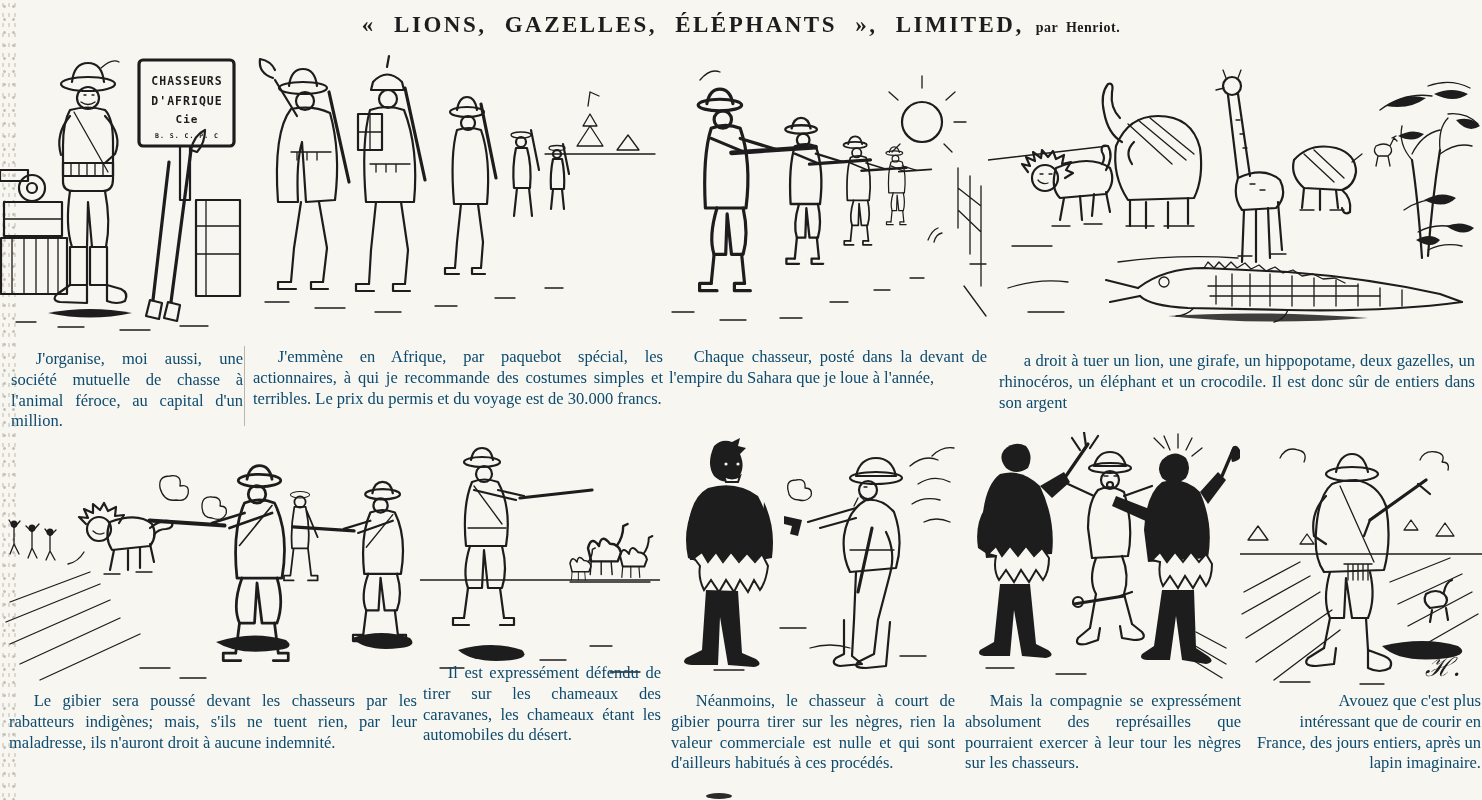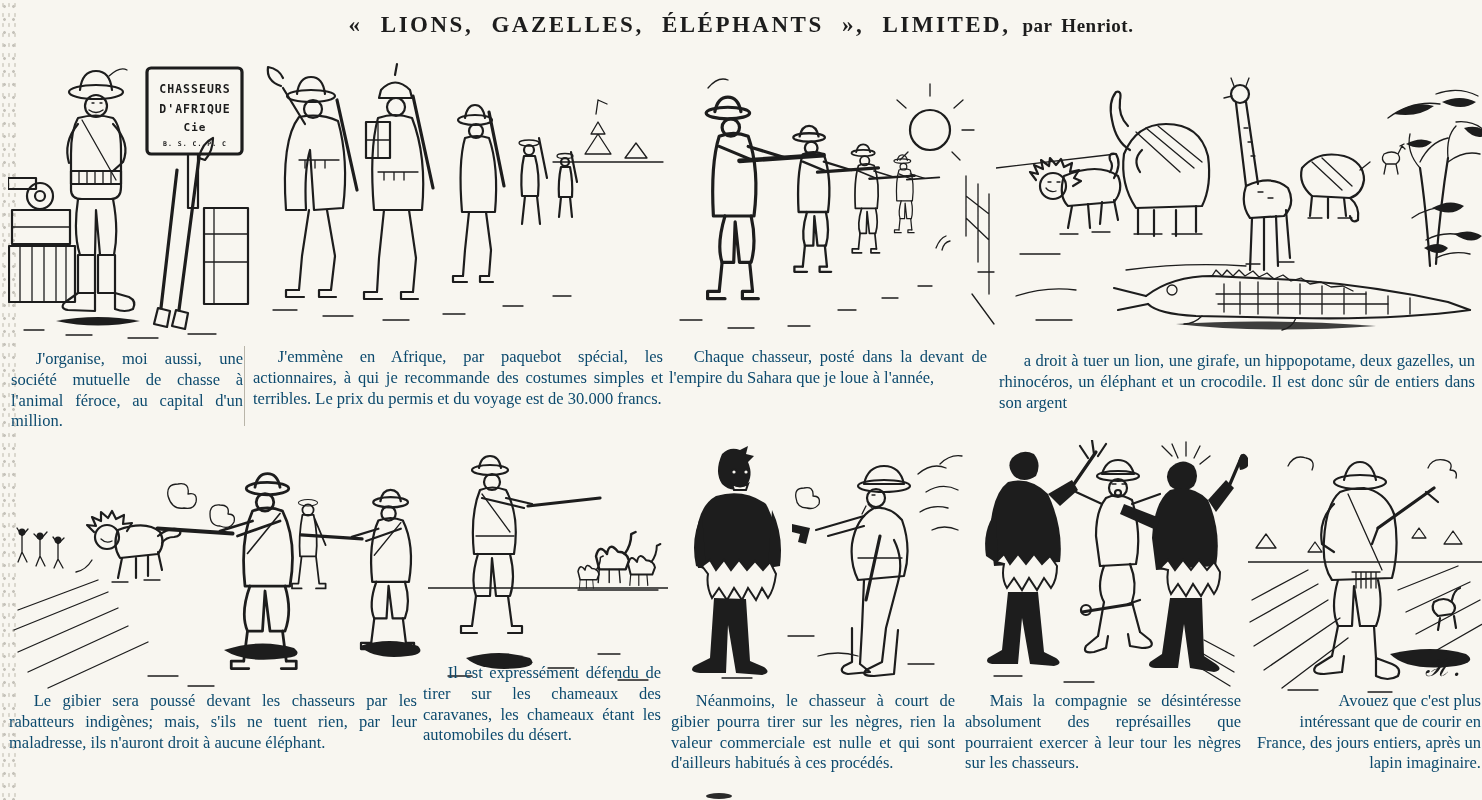--- a/index.html
+++ b/index.html
@@ -12,22 +12,22 @@
   .scan-noise{
     position:absolute;left:0;top:0;width:16px;height:100%;
     background-image:radial-gradient(#9d998e 1px,transparent 1.4px),radial-gradient(#c2beb2 1px,transparent 1.3px);
     background-size:9px 13px,6px 10px;opacity:.55;pointer-events:none;
   }
   .title-bar{
     position:absolute;left:0;top:12px;width:100%;text-align:center;
     font-weight:bold;white-space:nowrap;
   }
   .title-main{font-size:23px;letter-spacing:2.5px;word-spacing:10px;margin-top:44px;}
-  .title-byline{font-size:19px;letter-spacing:.5px;word-spacing:4px;margin-left:8px;}
-  .panel{position:absolute;margin:8px;}
+  .title-byline{font-size:14px;letter-spacing:.5px;word-spacing:4px;margin-left:8px;}
+  .panel{position:absolute;margin:0;}
   .panel svg{display:block;width:100%;height:100%;}
   .caption{
     position:absolute;margin:3px;
     font-size:16.5px;line-height:1.26;text-align:justify;text-indent:1.5em;
     color:#0c4a6e;
   }
   .caption.last{text-align:right;}
   .col-rule{position:absolute;width:1px;background:#b9b5a9;}
   .ink{stroke:#1d1d1d;fill:none;stroke-width:2.2;stroke-linecap:round;stroke-linejoin:round;}
   .ink3{stroke:#1d1d1d;fill:none;stroke-width:3.2;stroke-linecap:round;stroke-linejoin:round;}
@@ -448,20 +448,20 @@
   </g>
   <g>
     <path class="ink" d="M186 162 q10 -6 18 0 q6 6 0 12 l-14 2 q-8 -6 -4 -14 z"></path>
     <path class="ink" d="M204 160 q2 -10 8 -12 M206 176 l2 12 M192 178 l-2 12"></path>
   </g>
   <path class="blk" d="M142 214 q42 -10 76 0 q12 8 -10 12 q-48 6 -66 -12 z"></path>
   <path class="ink thin" d="M40 250 h30 M120 252 h24"></path>
 </svg>
 </figure>
 
-<p class="caption" style="left:6px;top:688px;width:408px">Le gibier sera poussé devant les chasseurs par les rabatteurs indigènes; mais, s'ils ne tuent rien, par leur maladresse, ils n'auront droit à aucune éléphant.</p>
+<p class="caption" style="left:6px;top:688px;width:408px">Le gibier sera poussé devant les chasseurs par les rabatteurs indigènes; mais, s'ils ne tuent rien, par leur maladresse, ils n'auront droit à aucune indemnité.</p>
 <p class="caption" style="left:420px;top:660px;width:238px">Il est expressément défendu de tirer sur les chameaux des caravanes, les chameaux étant les automobiles du désert.</p>
 <p class="caption" style="left:668px;top:688px;width:284px">Néanmoins, le chasseur à court de gibier pourra tirer sur les nègres, rien la valeur commerciale est nulle et qui sont d'ailleurs habitués à ces procédés.</p>
-<p class="caption" style="left:962px;top:688px;width:276px">Mais la compagnie se désintéresse absolument des représailles que pourraient exercer à leur tour les nègres sur les chasseurs.</p>
+<p class="caption" style="left:962px;top:688px;width:276px">Mais la compagnie se expressément absolument des représailles que pourraient exercer à leur tour les nègres sur les chasseurs.</p>
 <p class="caption last" style="left:1248px;top:688px;width:230px">Avouez que c'est plus intéressant que de courir en France, des jours entiers, après un lapin imaginaire.</p>
 
 <span class="sig" style="left:1425px;top:648px">ℋ.</span>
 <span class="smudge" style="left:706px;top:793px;width:26px;height:6px"></span>
 
 </body></html>

